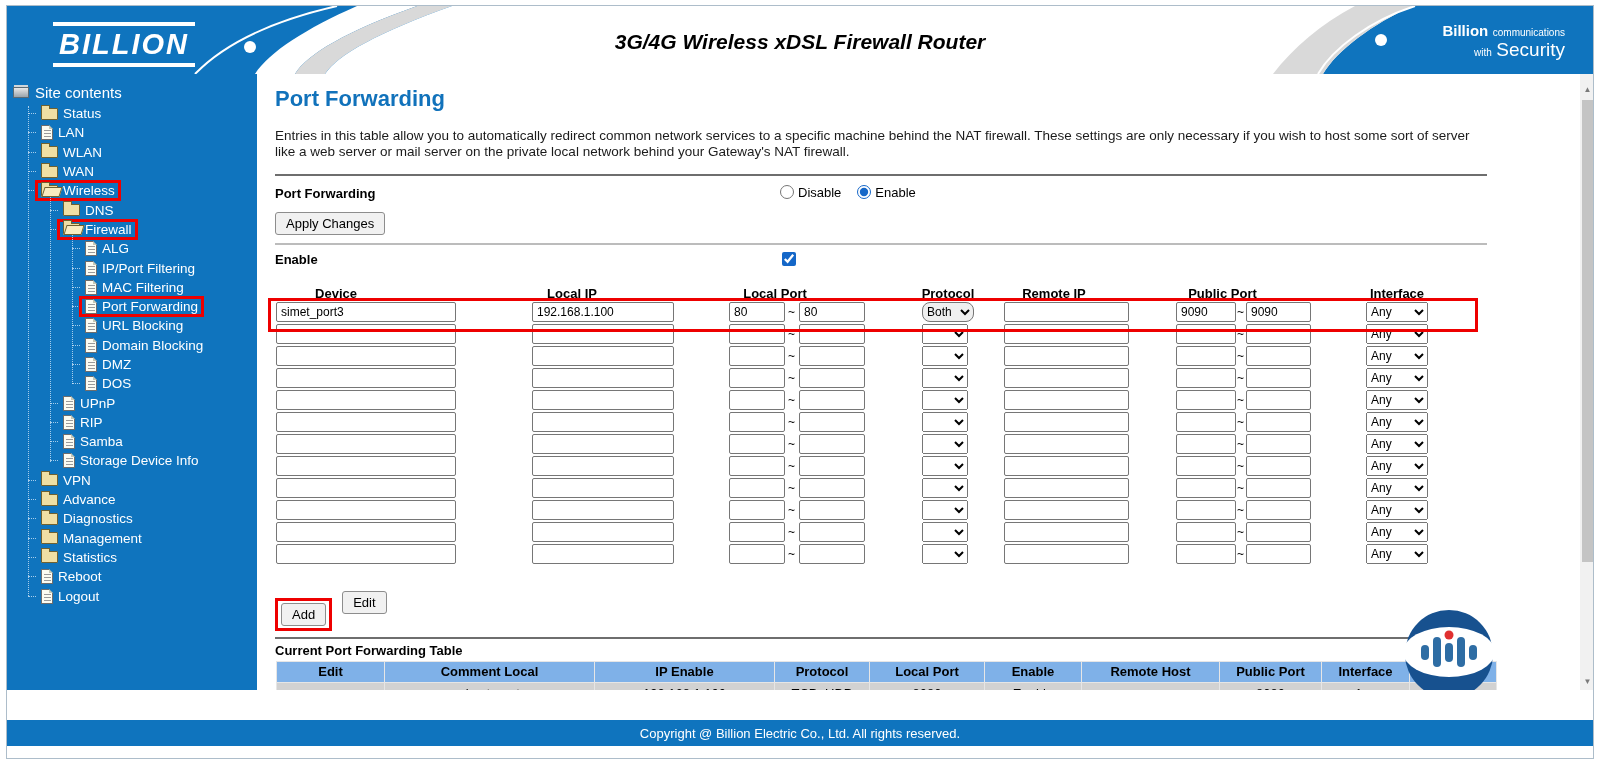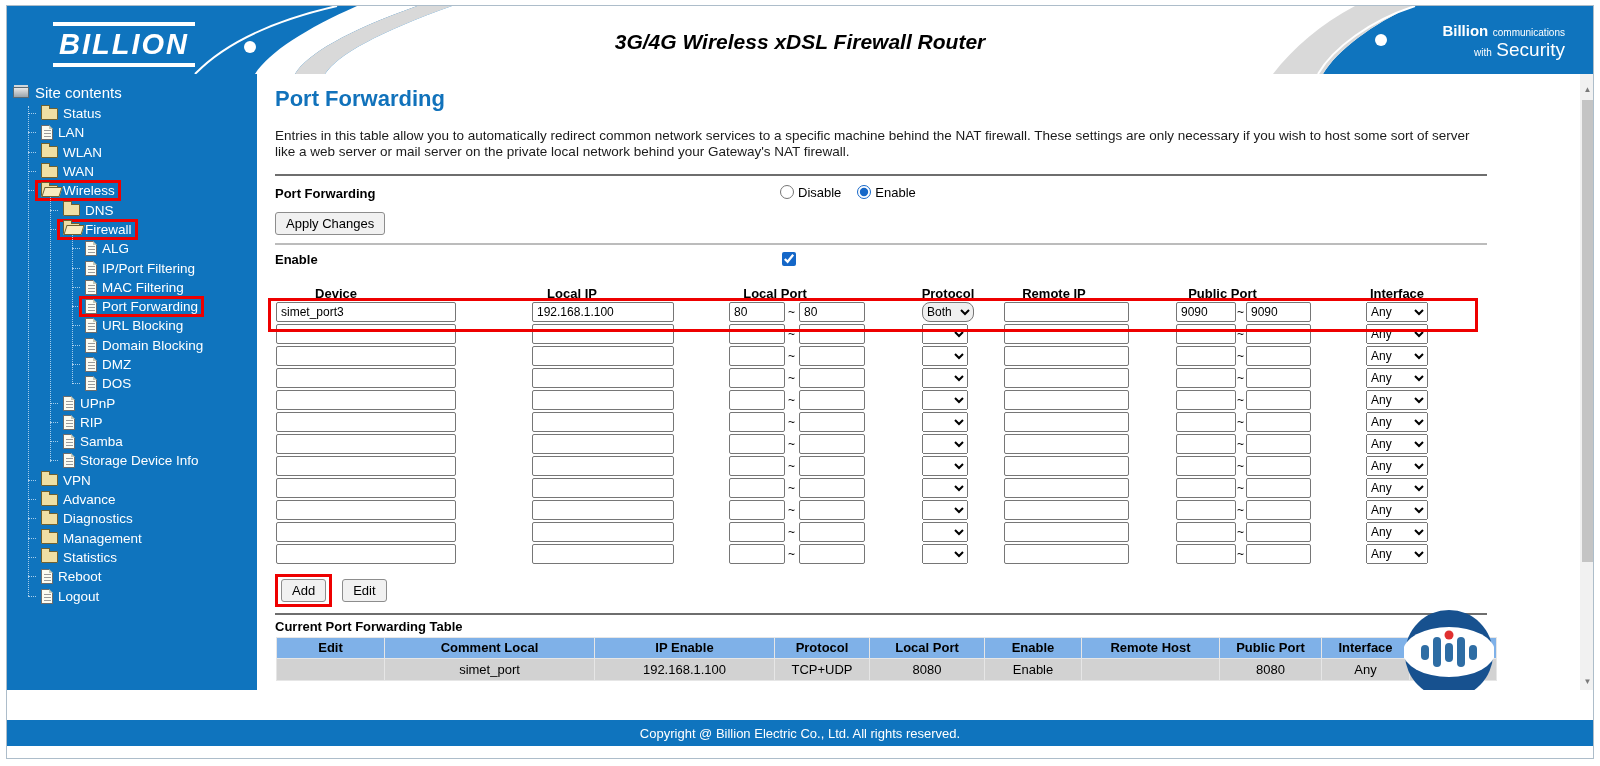--- a/index.html
+++ b/index.html
@@ -67,21 +67,21 @@
   .form-row select { position:absolute; height:20px; font-size:12px; }
   .f-comment { left:1px; width:180px; } .f-localip { left:257px; width:142px; }
   .f-lp1 { left:454px; width:56px; } .f-lp2 { left:524px; width:66px; }
   .f-proto { left:647px; width:52px;border-radius:8px; } .f-proto-empty { left:647px; width:46px; }
   .f-rip { left:729px; width:125px; } .f-pp1 { left:901px; width:60px; } .f-pp2 { left:971px; width:65px; }
   .f-iface { left:1091px; width:62px; }
   .tilde1 { position:absolute; left:513px; top:3px; font-size:12px; } .tilde2 { position:absolute; left:962px; top:3px; font-size:12px; }
   .hl-row-box { position:absolute; left:-7px; top:-4px; width:1210px; height:34px; border:3px solid #ee0000; z-index:6; pointer-events:none; }
 
   .addedit-row { margin-top:8px; display:flex; align-items:center; }
-  .add-wrap { display:inline-block; border:3px solid #ee0000; padding:2px 3px; }
+  .add-wrap { display:inline-block; border:3px solid #ee0000; padding:2px 3px;margin-top:24px; }
   .edit-btn { margin-left:10px; }
 
   .cur-title { margin-top:4px; font-size:13px; font-weight:bold; }
   table.cur { border-collapse:collapse; table-layout:fixed; width:1220px; margin-top:3px; margin-left:1px; }
   table.cur th { background:#7fb1e8; font-size:13px; font-weight:bold; height:21px; border:1px solid #e6e6e6; text-align:center; padding:0; }
   table.cur td { background:#d2d2d2; font-size:13px; height:22px; border:1px solid #e6e6e6; text-align:center; padding:0; }
 
   .scrollbar { position:absolute; right:0; top:0; width:15px; height:616px; background:#f1f1f1; }
   .sb-arrow { position:absolute; left:0; width:15px; height:16px; color:#7a7a7a; font-size:8px; text-align:center; line-height:16px; }
   .sb-up { top:8px; } .sb-down { bottom:0; }

